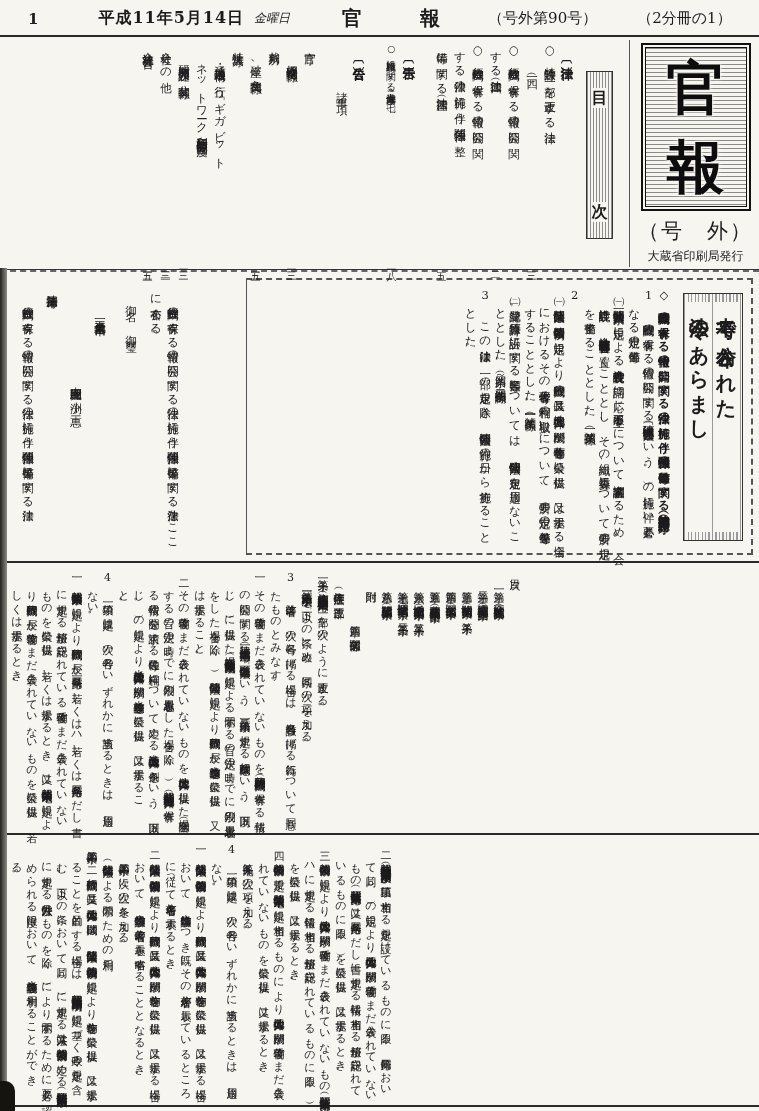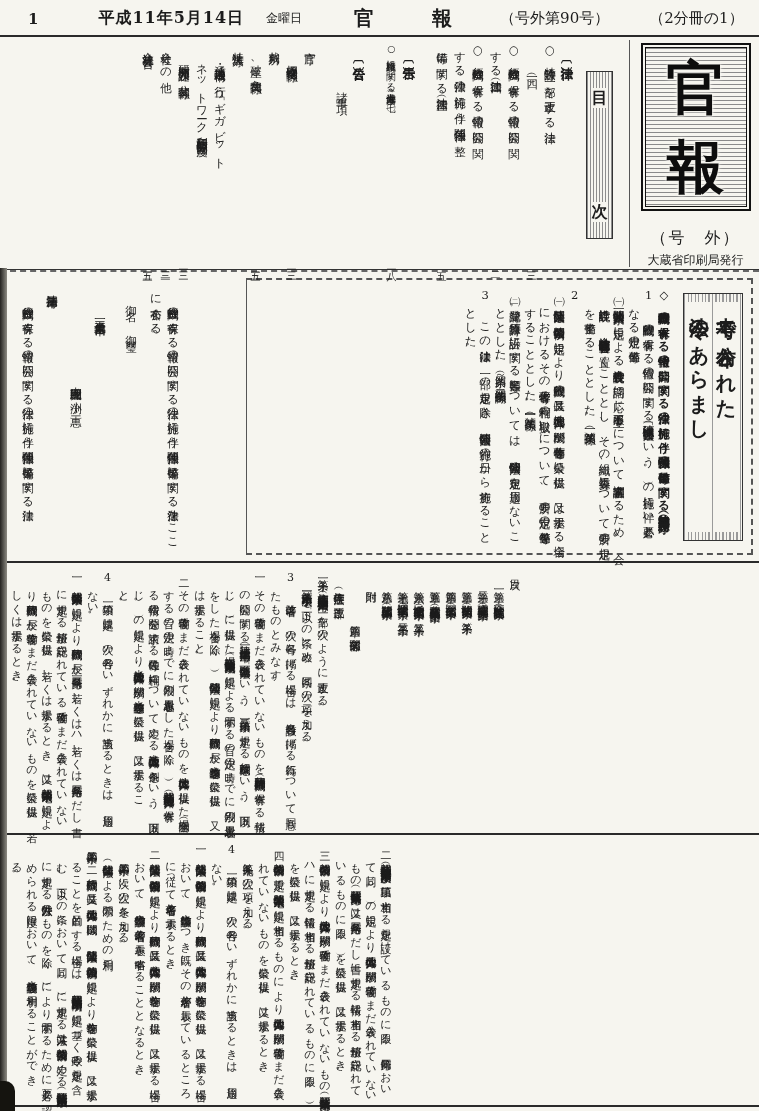--- a/index.html
+++ b/index.html
@@ -8,35 +8,35 @@
     width:759px; height:1111px; position:relative; overflow:hidden;
     background:#f6f5ef; color:#1c1c1c;
     font-family:"DejaVu Serif","Liberation Serif",serif;
     margin:0 auto;
   }
 
   
   .hdr { height:37px; border-bottom:2px solid #2a2a2a; display:flex; align-items:center; padding:4px 14px 2px 14px; }
   .hdr .pno { font-size:15px; font-weight:bold; margin-left:14px; }
   .hdr .date { font-size:16px; margin-left:60px; letter-spacing:1px;font-weight:bold; }
-  .hdr .wday { font-size:12px; margin-left:22px; }
+  .hdr .wday { font-size:12px; margin-left:10px;font-style:italic; }
   .hdr .ttl { font-size:20px; font-weight:bold; margin-left:52px; letter-spacing:6px; }
   .hdr .iss { font-size:15px; margin-left:42px; }
   .hdr .vol { font-size:15px; margin-left:40px; }
 
   
   .toc-sec { height:233px; border-bottom:1.5px solid #333; position:relative; }
   .masthead { position:absolute; top:3px; right:2px; width:128px; height:227px; border-left:1px solid #555; padding:3px 4px 0 8px; }
   .m-box { width:110px; height:168px; border:2.5px solid #111; padding:2px; background:#f6f5ef; margin:0 auto; }
   .m-inner { height:100%; border:1px solid #111;
     background:repeating-linear-gradient(180deg,#8a8a8a 0 1px,transparent 1px 4px);
     display:flex; flex-direction:column; justify-content:space-around; align-items:center; }
   .m-char { font-size:58px; font-weight:bold; line-height:1; color:#0d0d0d;
     text-shadow:0 0 2px #f6f5ef,0 0 2px #f6f5ef,0 0 4px #f6f5ef; }
-  .m-sub { font-size:16px; text-align:center; margin-top:17px; letter-spacing:2px; }
+  .m-sub { font-size:21px; text-align:center; margin-top:6px; letter-spacing:2px; }
   .m-pub { font-size:12px; text-align:center; margin-top:3px; white-space:nowrap; }
 
   .toc-body { position:absolute; top:6px; right:146px; left:12px; bottom:5px;
     display:flex; flex-direction:row-reverse; gap:3px; align-items:stretch; }
   .toc-banner { width:27px; height:168px; margin-top:28px; margin-left:8px; flex:0 0 auto;
     border:1px solid #333;
     background:repeating-linear-gradient(90deg,#8d8d8d 0 1px,#f6f5ef 1px 3px);
     display:flex; flex-direction:column; justify-content:space-between; align-items:center; padding:16px 0; }
   .toc-banner span { font-size:16px; font-weight:bold; background:#f6f5ef; line-height:1.1; padding:1px 0; }
   .toc-col { writing-mode:vertical-rl; text-orientation:upright; height:100%; min-width:15px;

